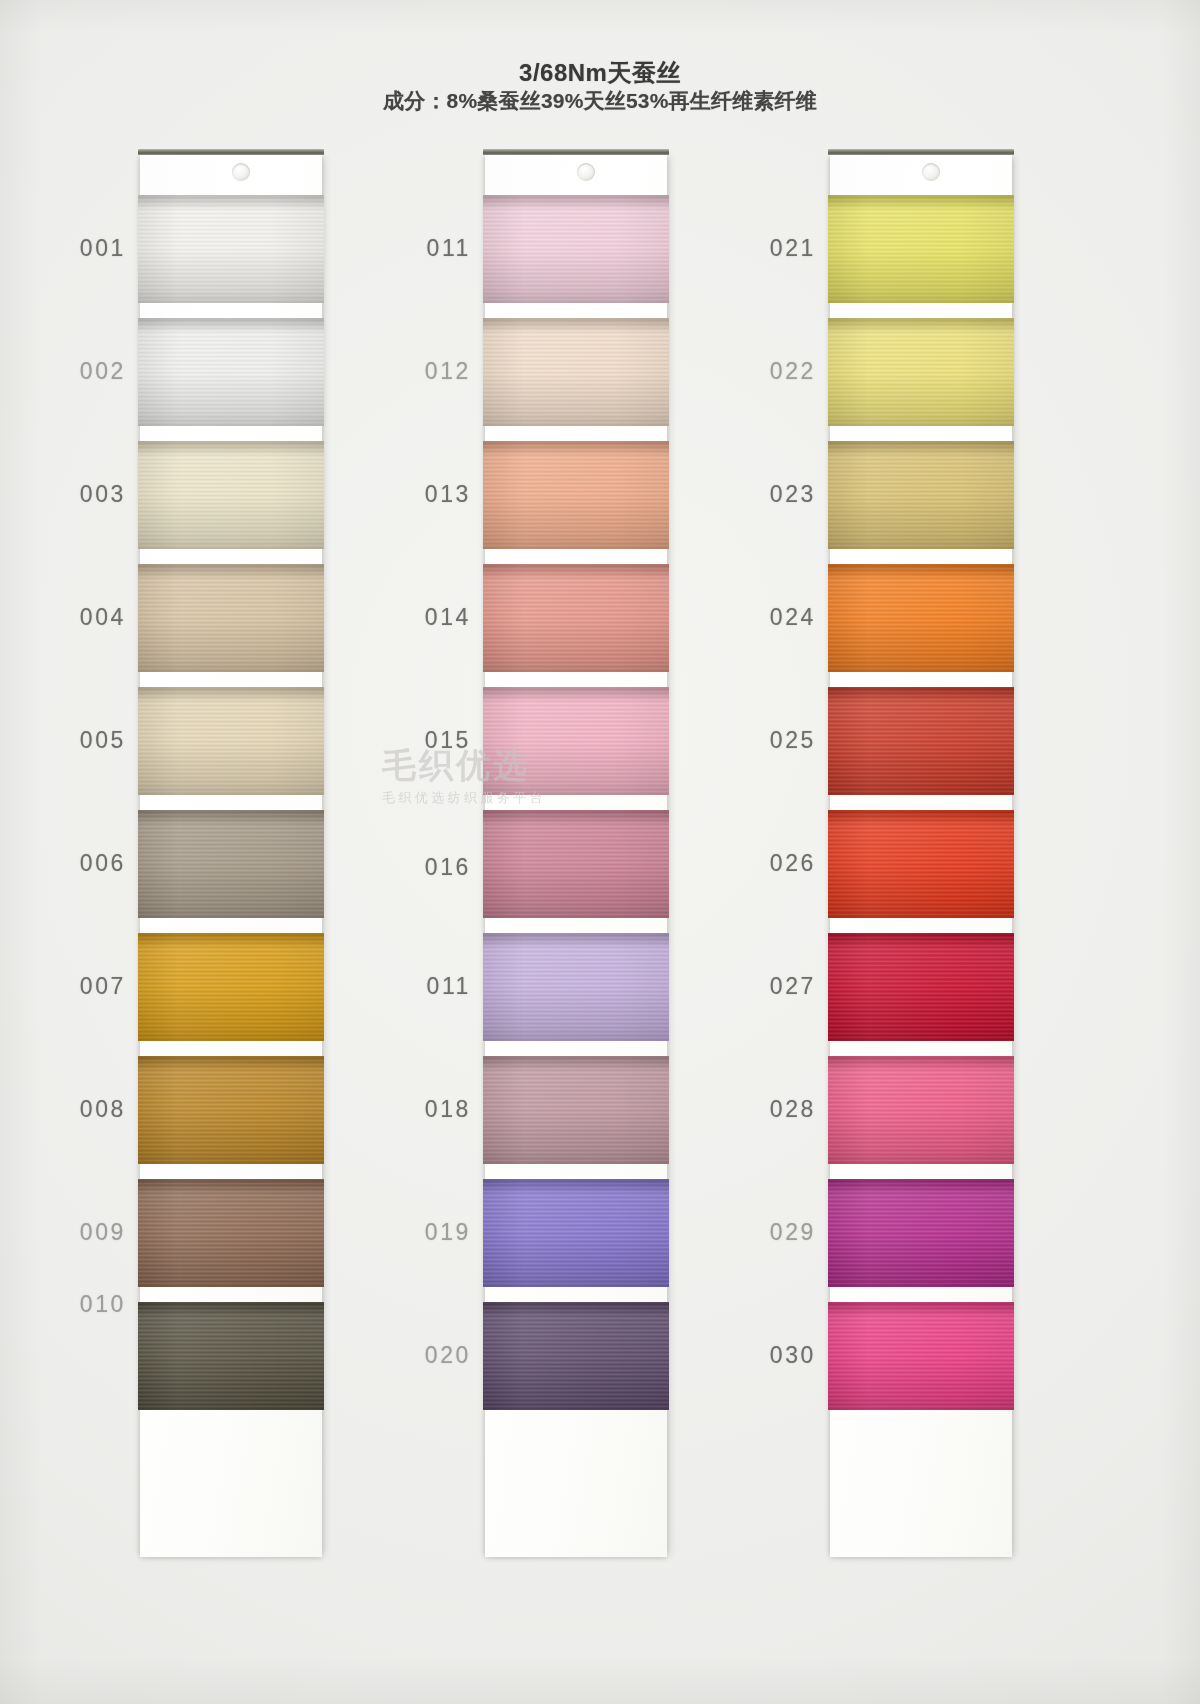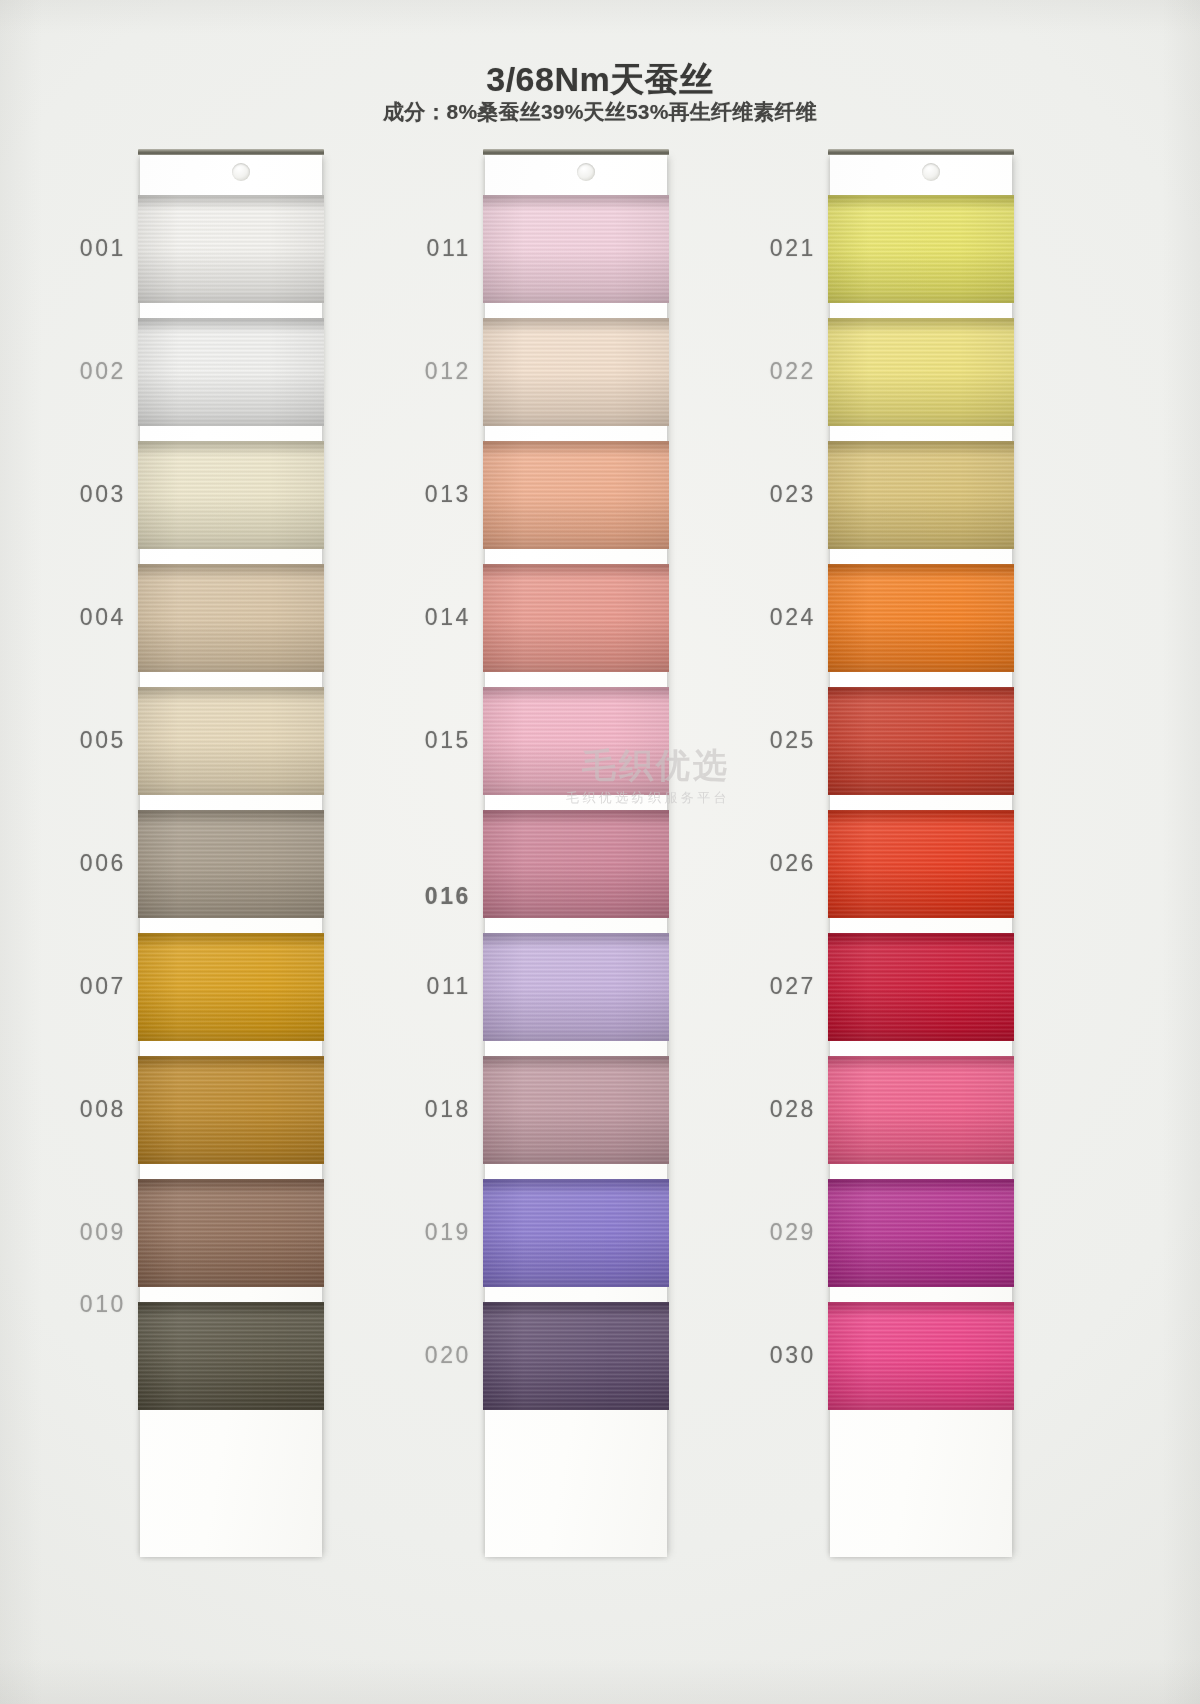--- a/index.html
+++ b/index.html
@@ -36,21 +36,21 @@
 
   
   #header {
     position: absolute;
     top: 60px;
     left: 0;
     width: 1200px;
     text-align: center;
   }
   #doc-title {
-    font-size: 34px;
+    font-size: 24px;
     font-weight: bold;
     color: #3a3a38;
     letter-spacing: 0.5px;
     line-height: 1.12;
     text-shadow: 0 0 1.1px rgba(90,90,88,0.55);
   }
   #doc-subtitle {
     font-size: 21px;
     font-weight: bold;
     color: #454543;
@@ -149,24 +149,24 @@
     white-space: nowrap;
   }
   .swatch-label.faint {
     color: #9d9d9b;
     text-shadow: 0 0 1.4px rgba(165,165,163,0.6);
   }
 
   
   #watermark {
     position: absolute;
-    left: 400px;
+    left: 382px;
     top: 748px;
     width: 330px;
-    text-align: right;
+    text-align: left;
     pointer-events: none;
     user-select: none;
   }
   #watermark-main {
     font-size: 34px;
     font-weight: bold;
     color: rgba(198,196,196,0.62);
     letter-spacing: 3px;
     line-height: 1;
   }
@@ -254,21 +254,21 @@
       <div class="yarn-fill" style="background: rgb(232, 149, 137);"></div>
     </div>
     <div class="swatch-label" style="top: 449px;">014</div>
     <div class="yarn-band" style="top: 532px; height: 108px;">
       <div class="yarn-fill" style="background: rgb(243, 177, 196);"></div>
     </div>
     <div class="swatch-label" style="top: 572px;">015</div>
     <div class="yarn-band" style="top: 655px; height: 108px;">
       <div class="yarn-fill" style="background: rgb(205, 129, 150);"></div>
     </div>
-    <div class="swatch-label" style="top: 728px; font-weight: bold;">016</div>
+    <div class="swatch-label" style="top: 699px;">016</div>
     <div class="yarn-band" style="top: 778px; height: 108px;">
       <div class="yarn-fill" style="background: rgb(197, 176, 221);"></div>
     </div>
     <div class="swatch-label" style="top: 818px;">011</div>
     <div class="yarn-band" style="top: 901px; height: 108px;">
       <div class="yarn-fill" style="background: rgb(191, 151, 160);"></div>
     </div>
     <div class="swatch-label" style="top: 941px;">018</div>
     <div class="yarn-band" style="top: 1024px; height: 108px;">
       <div class="yarn-fill" style="background: rgb(133, 116, 205);"></div>

